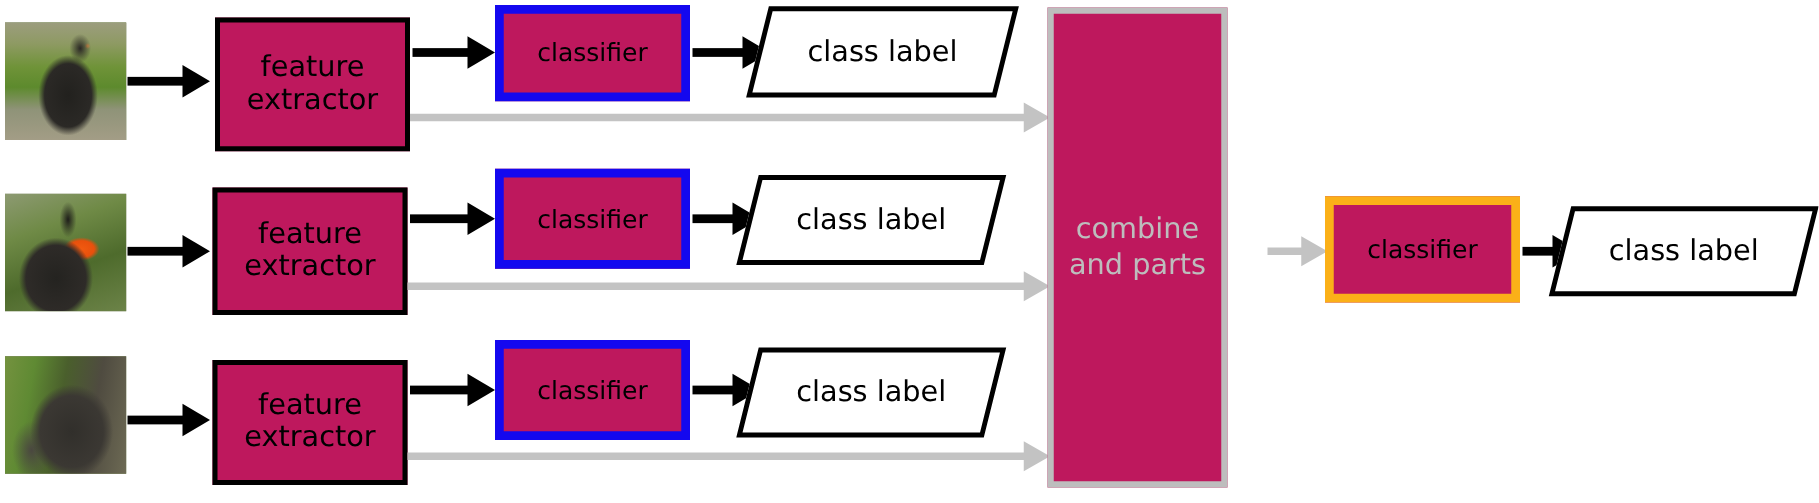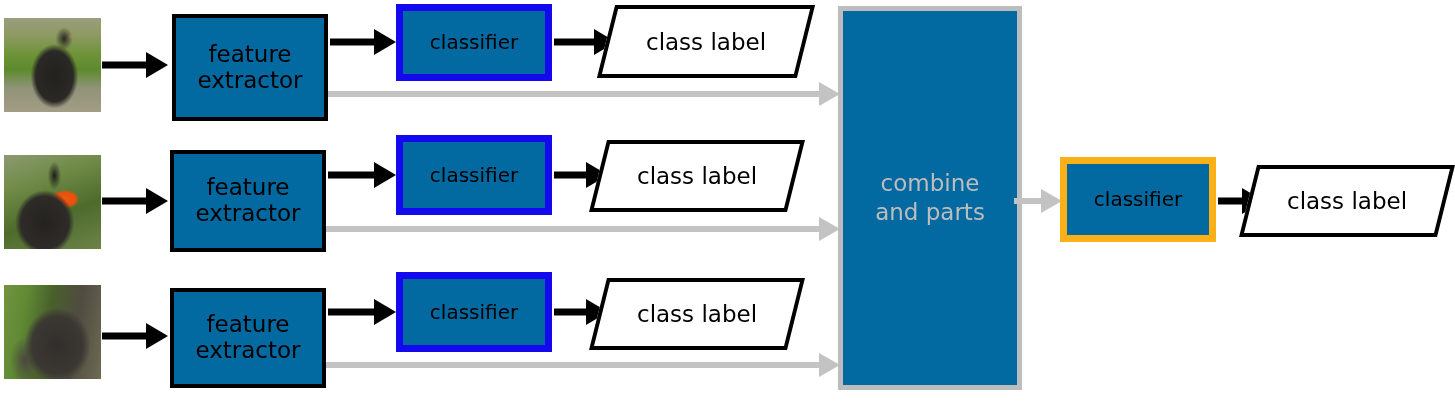--- a/index.html
+++ b/index.html
@@ -45,21 +45,21 @@
   .bird3 .layer {
     background:
       radial-gradient(ellipse 46px 52px at 55% 64%, #312f2b 0%, #3b3833 55%, rgba(59,56,51,0) 72%),
       radial-gradient(ellipse 20px 30px at 22% 80%, #4a4740 0%, rgba(74,71,64,0) 78%),
       linear-gradient(100deg, #74923f 0%, #5f8a33 22%, #4a5f2c 45%, #4f4b40 70%, #6d6a54 100%);
   }
 
   
   .box {
     position: absolute;
-    background: #0369a1;
+    background: #be185d;
     display: flex;
     align-items: center;
     justify-content: center;
     text-align: center;
     line-height: 1.12;
     color: #000;
   }
   .box-black { border: 4px solid #000000; }
   .box-blue  { border: 7px solid #1408ef; }
   .box-orange{ border: 7px solid #fbb018; }
@@ -230,21 +230,21 @@
   <div class="plabel" style="left:598px; top:278px; width:198px; height:72px;">
     <div class="shape"></div>
     <span class="txt">class label</span>
   </div>
 
   <div class="arrow arrow-gray" style="left:326px; top:365px; width:514px;">
     <div class="shaft" style="width:494px;"></div>
     <div class="head"></div>
   </div>
 
-  <div class="box box-gray" style="left:838px; top:6px; width:184px; height:384px;align-items:center;">
+  <div class="box box-gray" style="left:838px; top:6px; width:144px; height:384px;align-items:center;">
     <div class="combine-label">
       <div>combine</div>
       <div>and parts</div>
     </div>
   </div>
 
   <div class="arrow arrow-gray" style="left:1014px; top:201px; width:48px;">
     <div class="shaft" style="width:28px;"></div>
     <div class="head"></div>
   </div>

